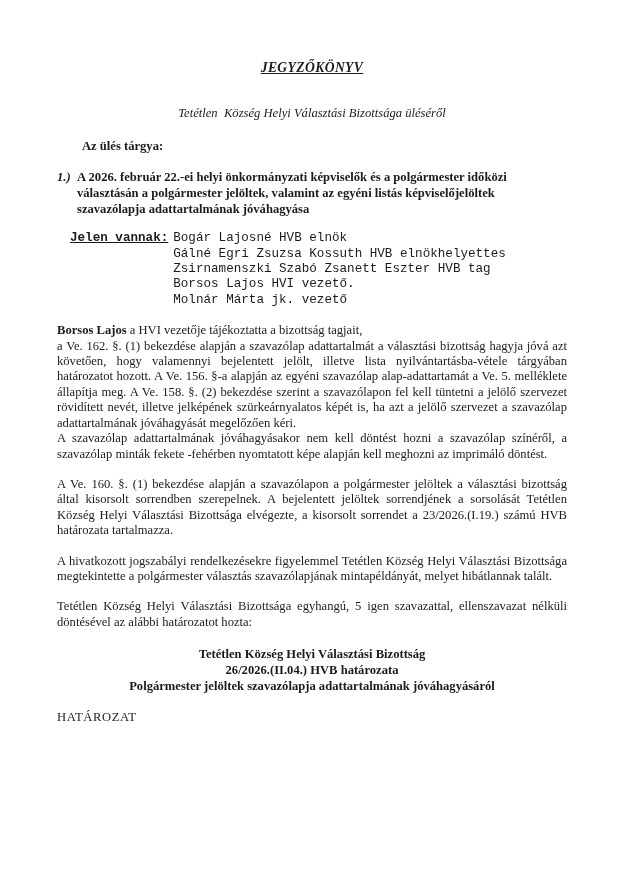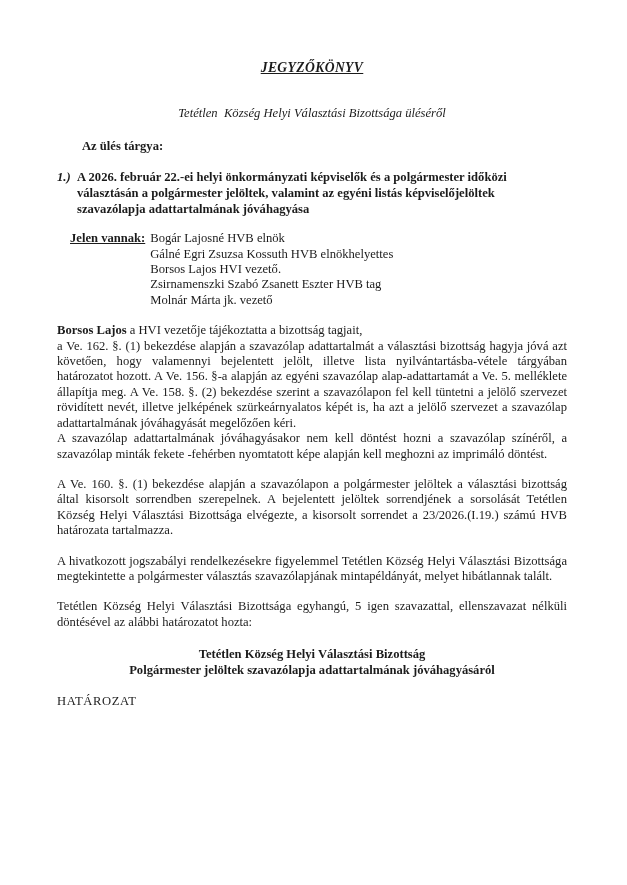--- a/index.html
+++ b/index.html
@@ -57,20 +57,21 @@
     flex: 0 0 20px;
     font-style: italic;
   }
   .agenda-text {
     flex: 1;
     max-width: 470px;
   }
   .attendees {
     display: flex;
     margin: 14px 0 0 13px;
+    font-family: Liberation Mono, monospace;
   }
   .attendees-label {
     font-weight: bold;
     text-decoration: underline;
     white-space: nowrap;
     margin-right: 5px;
   }
   .attendee-names { flex: 1; }
   .para {
     margin: 15px 0 0 0;
@@ -103,39 +104,40 @@
   <div class="agenda">
     <span class="agenda-num">1.)</span>
     <span class="agenda-text">A 2026. február 22.-ei helyi önkormányzati képviselők és a polgármester időközi választásán a polgármester jelöltek, valamint az egyéni listás képviselőjelöltek szavazólapja adattartalmának jóváhagyása</span>
   </div>
 
   <div class="attendees">
     <span class="attendees-label">Jelen vannak:</span>
     <div class="attendee-names">
       <div>Bogár Lajosné HVB elnök</div>
       <div>Gálné Egri Zsuzsa Kossuth HVB elnökhelyettes</div>
+      <div>Zsirnamenszki Szabó Zsanett Eszter HVB tag</div>
       <div>Borsos Lajos HVI vezető.</div>
-      <div>Zsirnamenszki Szabó Zsanett Eszter HVB tag</div>
       <div>Molnár Márta jk. vezető</div>
     </div>
   </div>
 
 
   <p class="para">
     <span class="blockline"><span class="b">Borsos Lajos</span><span> a HVI vezetője tájékoztatta a bizottság tagjait,</span></span>
     <span class="blockline">a Ve. 162. §. (1) bekezdése alapján a szavazólap adattartalmát a választási bizottság hagyja jóvá azt követően, hogy valamennyi bejelentett jelölt, illetve lista nyilvántartásba-vétele tárgyában határozatot hozott. A Ve. 156. §-a alapján az egyéni szavazólap alap-adattartamát a Ve. 5. melléklete állapítja meg. A Ve. 158. §. (2) bekezdése szerint a szavazólapon fel kell tüntetni a jelölő szervezet rövidített nevét, illetve jelképének szürkeárnyalatos képét is, ha azt a jelölő szervezet a szavazólap adattartalmának jóváhagyását megelőzően kéri.</span>
     <span class="blockline">A szavazólap adattartalmának jóváhagyásakor nem kell döntést hozni a szavazólap színéről, a szavazólap minták fekete -fehérben nyomtatott képe alapján kell meghozni az imprimáló döntést.</span>
   </p>
 
   <p class="para">A Ve. 160. §. (1) bekezdése alapján a szavazólapon a polgármester jelöltek a választási bizottság által kisorsolt sorrendben szerepelnek. A bejelentett jelöltek sorrendjének a sorsolását Tetétlen Község Helyi Választási Bizottsága elvégezte, a kisorsolt sorrendet a 23/2026.(I.19.) számú HVB határozata tartalmazza.</p>
 
   <p class="para">A hivatkozott jogszabályi rendelkezésekre figyelemmel Tetétlen Község Helyi Választási Bizottsága megtekintette a polgármester választás szavazólapjának mintapéldányát, melyet hibátlannak talált.</p>
 
   <p class="para">Tetétlen Község Helyi Választási Bizottsága egyhangú, 5 igen szavazattal, ellenszavazat nélküli döntésével az alábbi határozatot hozta:</p>
 
   <div class="decision-heading">
     <div>Tetétlen Község Helyi Választási Bizottság</div>
+    <div>26/2026.(II.04.) HVB határozata</div>
     <div>Polgármester jelöltek szavazólapja adattartalmának jóváhagyásáról</div>
   </div>
 
   <p class="decision-label">HATÁROZAT</p>
 
 </div>
 
 </body></html>

